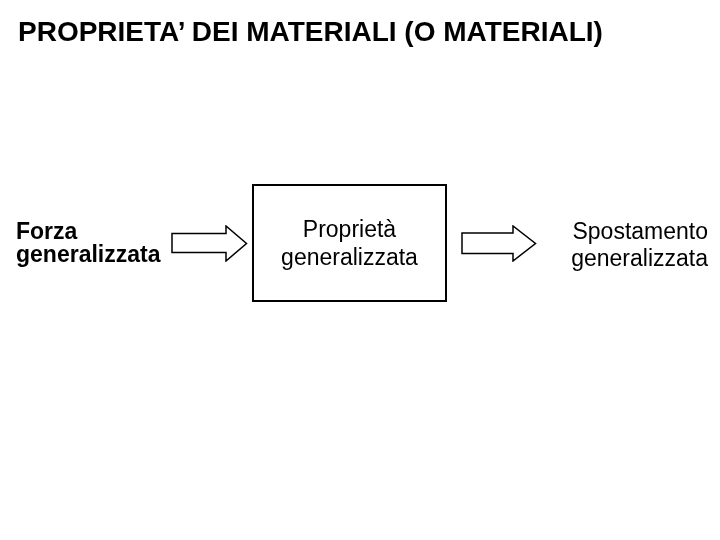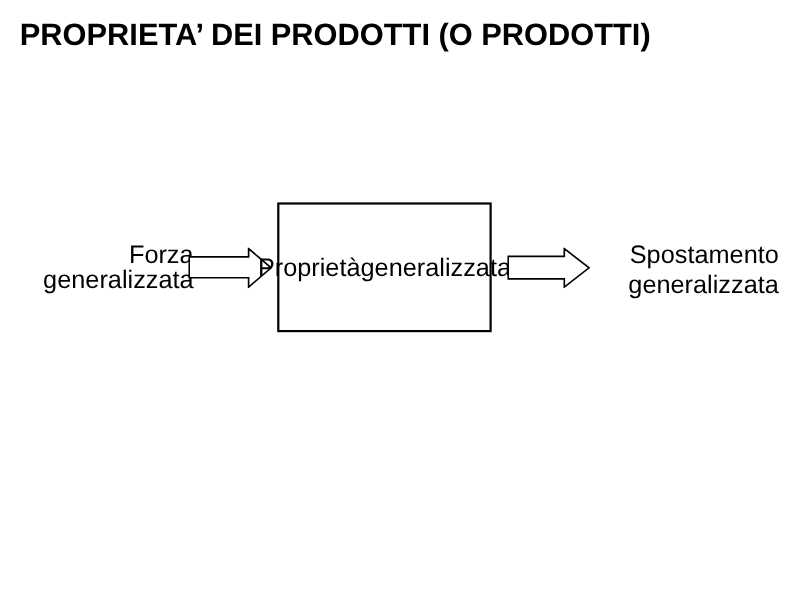--- a/index.html
+++ b/index.html
@@ -28,58 +28,59 @@
   }
   .label {
     position: absolute;
     font-size: 23px;
   }
   .input-label {
     left: 16px;
     top: 220px;
     width: 160px;
     line-height: 23px;
-    text-align: right;
+    text-align: left;
+    font-weight: bold;
   }
   .output-label {
     left: 538px;
     top: 218px;
     width: 170px;
     line-height: 27px;
     text-align: right;
   }
   .process-box {
     position: absolute;
     left: 252px;
     top: 184px;
     width: 195px;
     height: 118px;
     box-sizing: border-box;
     border: 2px solid #000000;
     background: #ffffff;
     display: flex;
-    flex-direction: row;
+    flex-direction: column;
     align-items: center;
     justify-content: center;
     font-size: 23px;
     line-height: 28px;
     text-align: center;
   }
   .arrow {
     position: absolute;
   }
   .arrow-left  { left: 171px; top: 225px; }
   .arrow-right { left: 461px; top: 225px; }
 </style>
 </head>
 <body>
 
 <div class="slide">
 
-  <div class="slide-title">PROPRIETA’ DEI PRODOTTI (O PRODOTTI)</div>
+  <div class="slide-title">PROPRIETA’ DEI MATERIALI (O MATERIALI)</div>
 
   <div class="label input-label">
     <div>Forza</div>
     <div>generalizzata</div>
   </div>
 
   <svg class="arrow arrow-left" width="77" height="37" viewBox="0 0 77 37">
     <polygon points="1,8.5 55,8.5 55,1 75.5,18.5 55,36 55,27.5 1,27.5" fill="#ffffff" stroke="#000000" stroke-width="1.5" stroke-linejoin="miter"></polygon>
   </svg>
 

